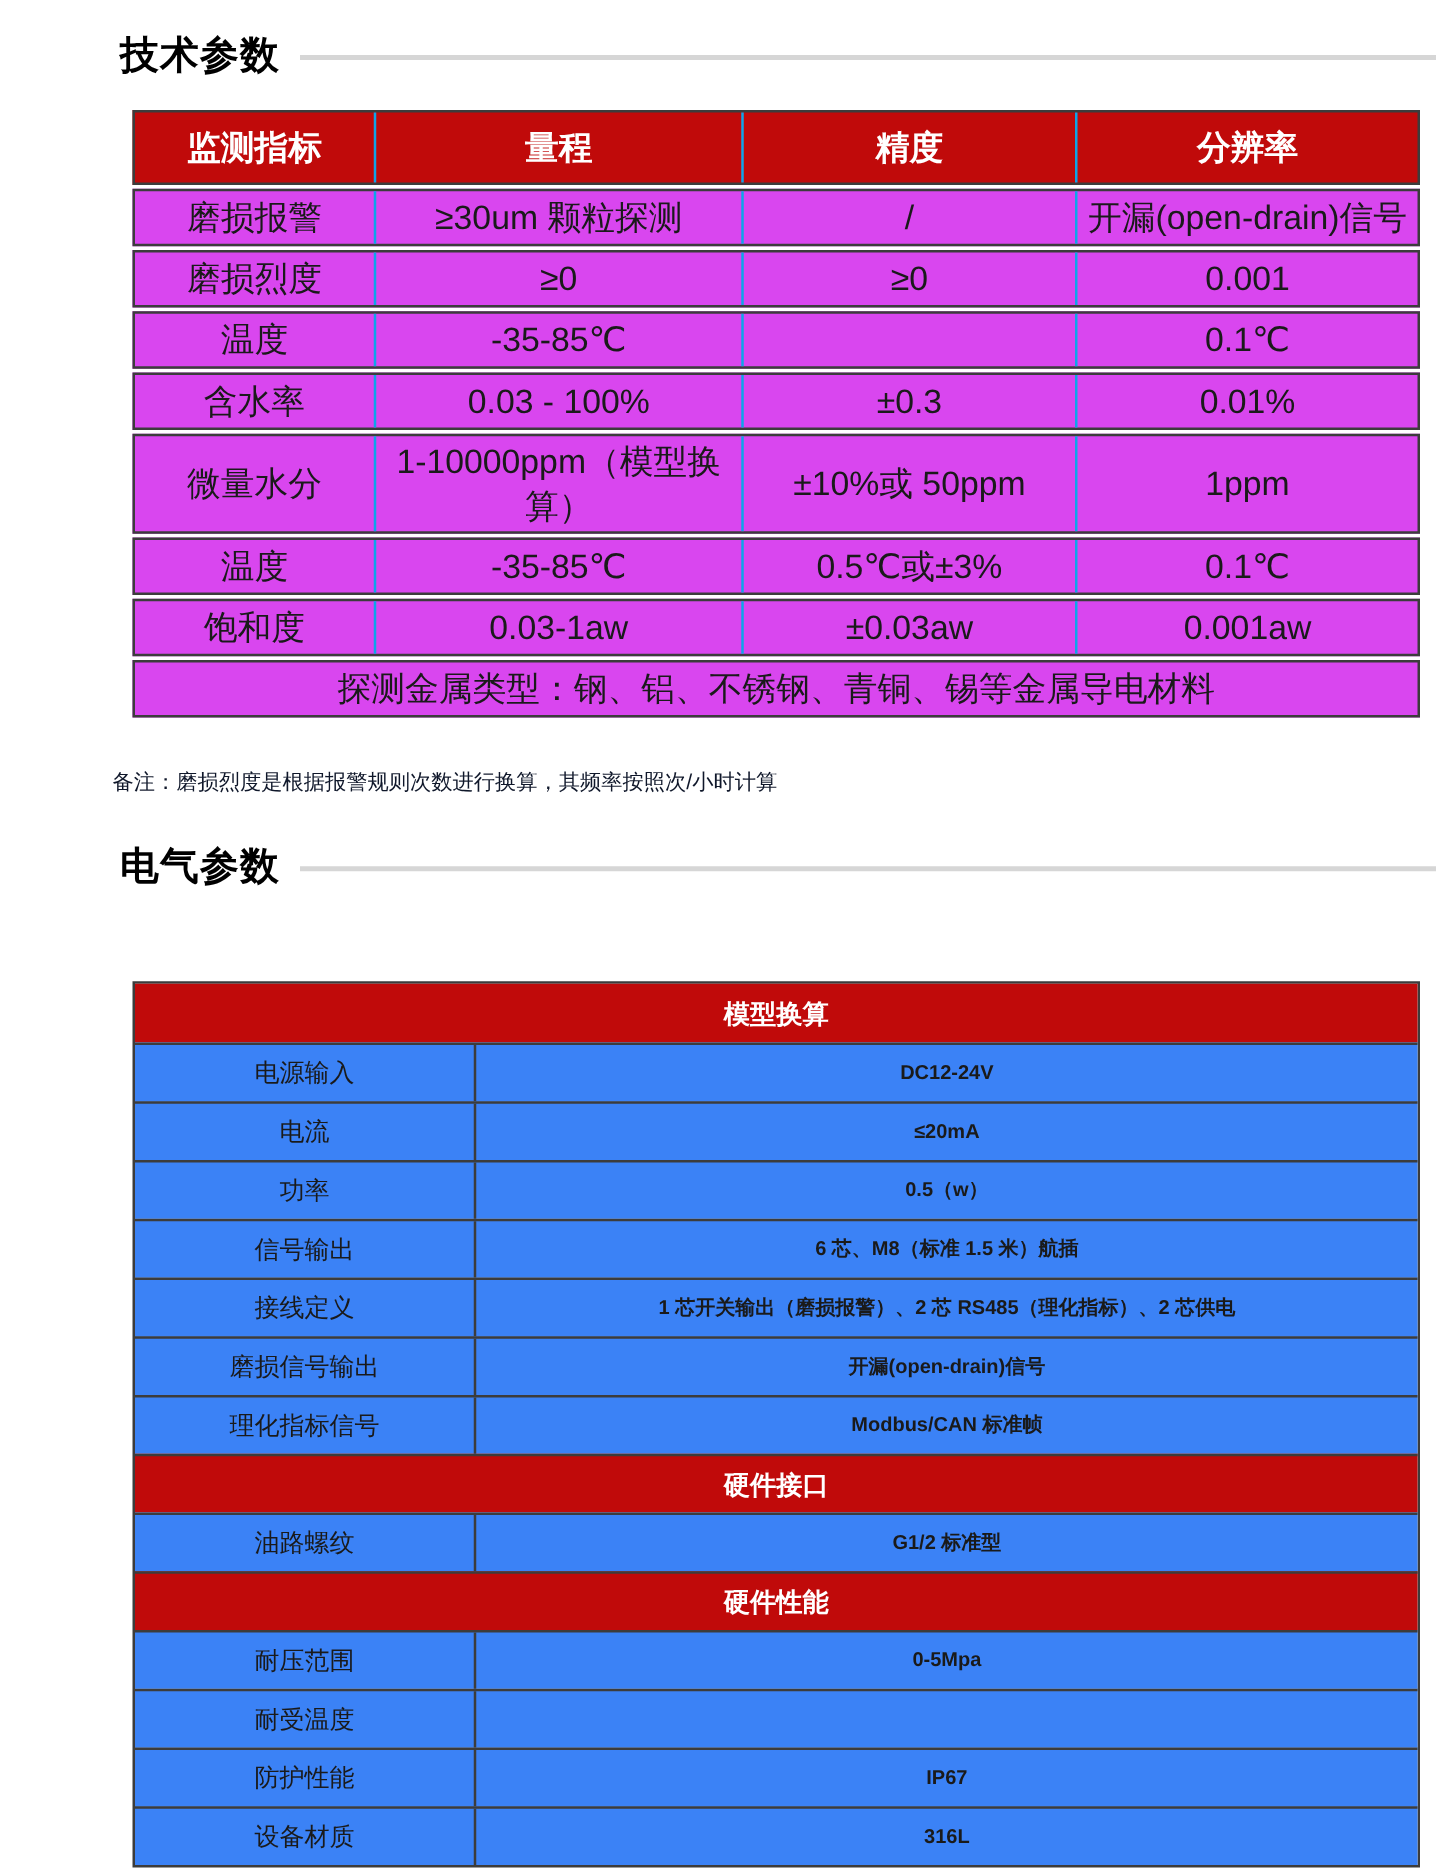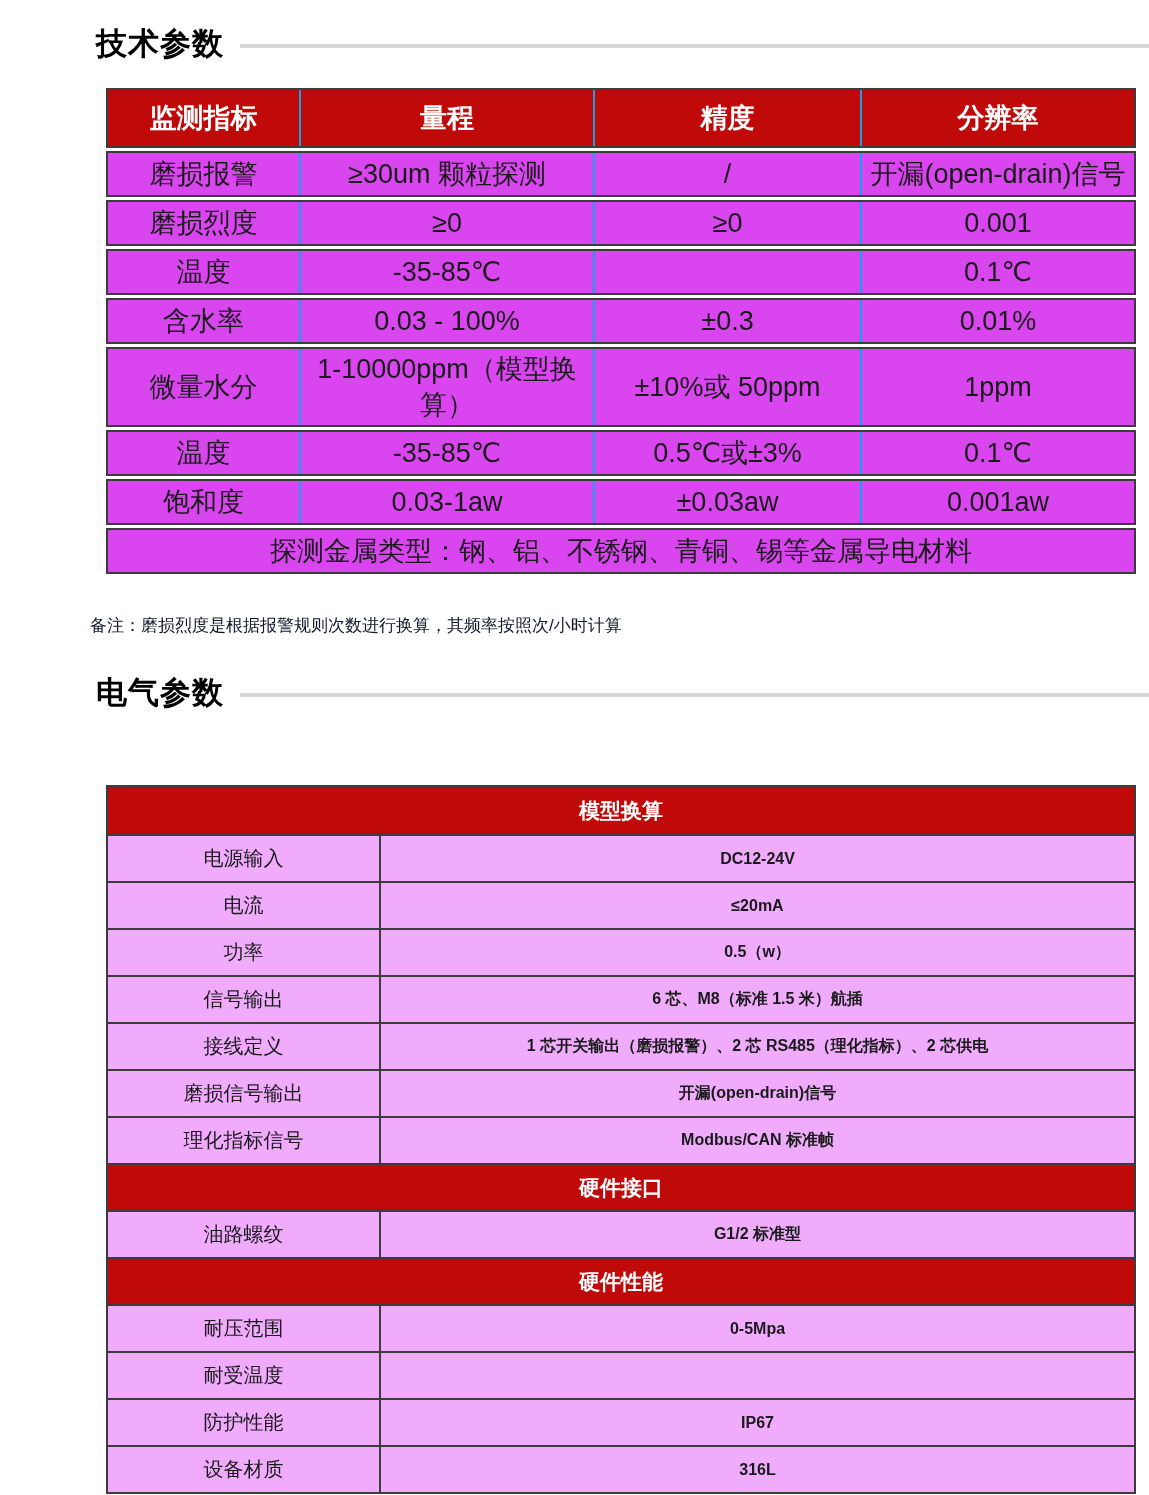--- a/index.html
+++ b/index.html
@@ -86,21 +86,21 @@
   .second { margin-top: 36px; }
 
   
   .table2 {
     margin: 72px 57px 0 62px;
     width: 1030px;
     border: 2px solid #3c3c3c;
   }
   .t2-row {
     display: flex;
-    background: #f0abfc;
+    background: #3b82f6;
     min-height: 47px;
   }
   .t2-row + .t2-row { border-top: 2px solid #3c3c3c; }
   .t2-head { background: #c00a0a; }
   .t2-head-cell {
     flex: 1;
     display: flex;
     align-items: center;
     justify-content: center;
     color: #ffffff;

